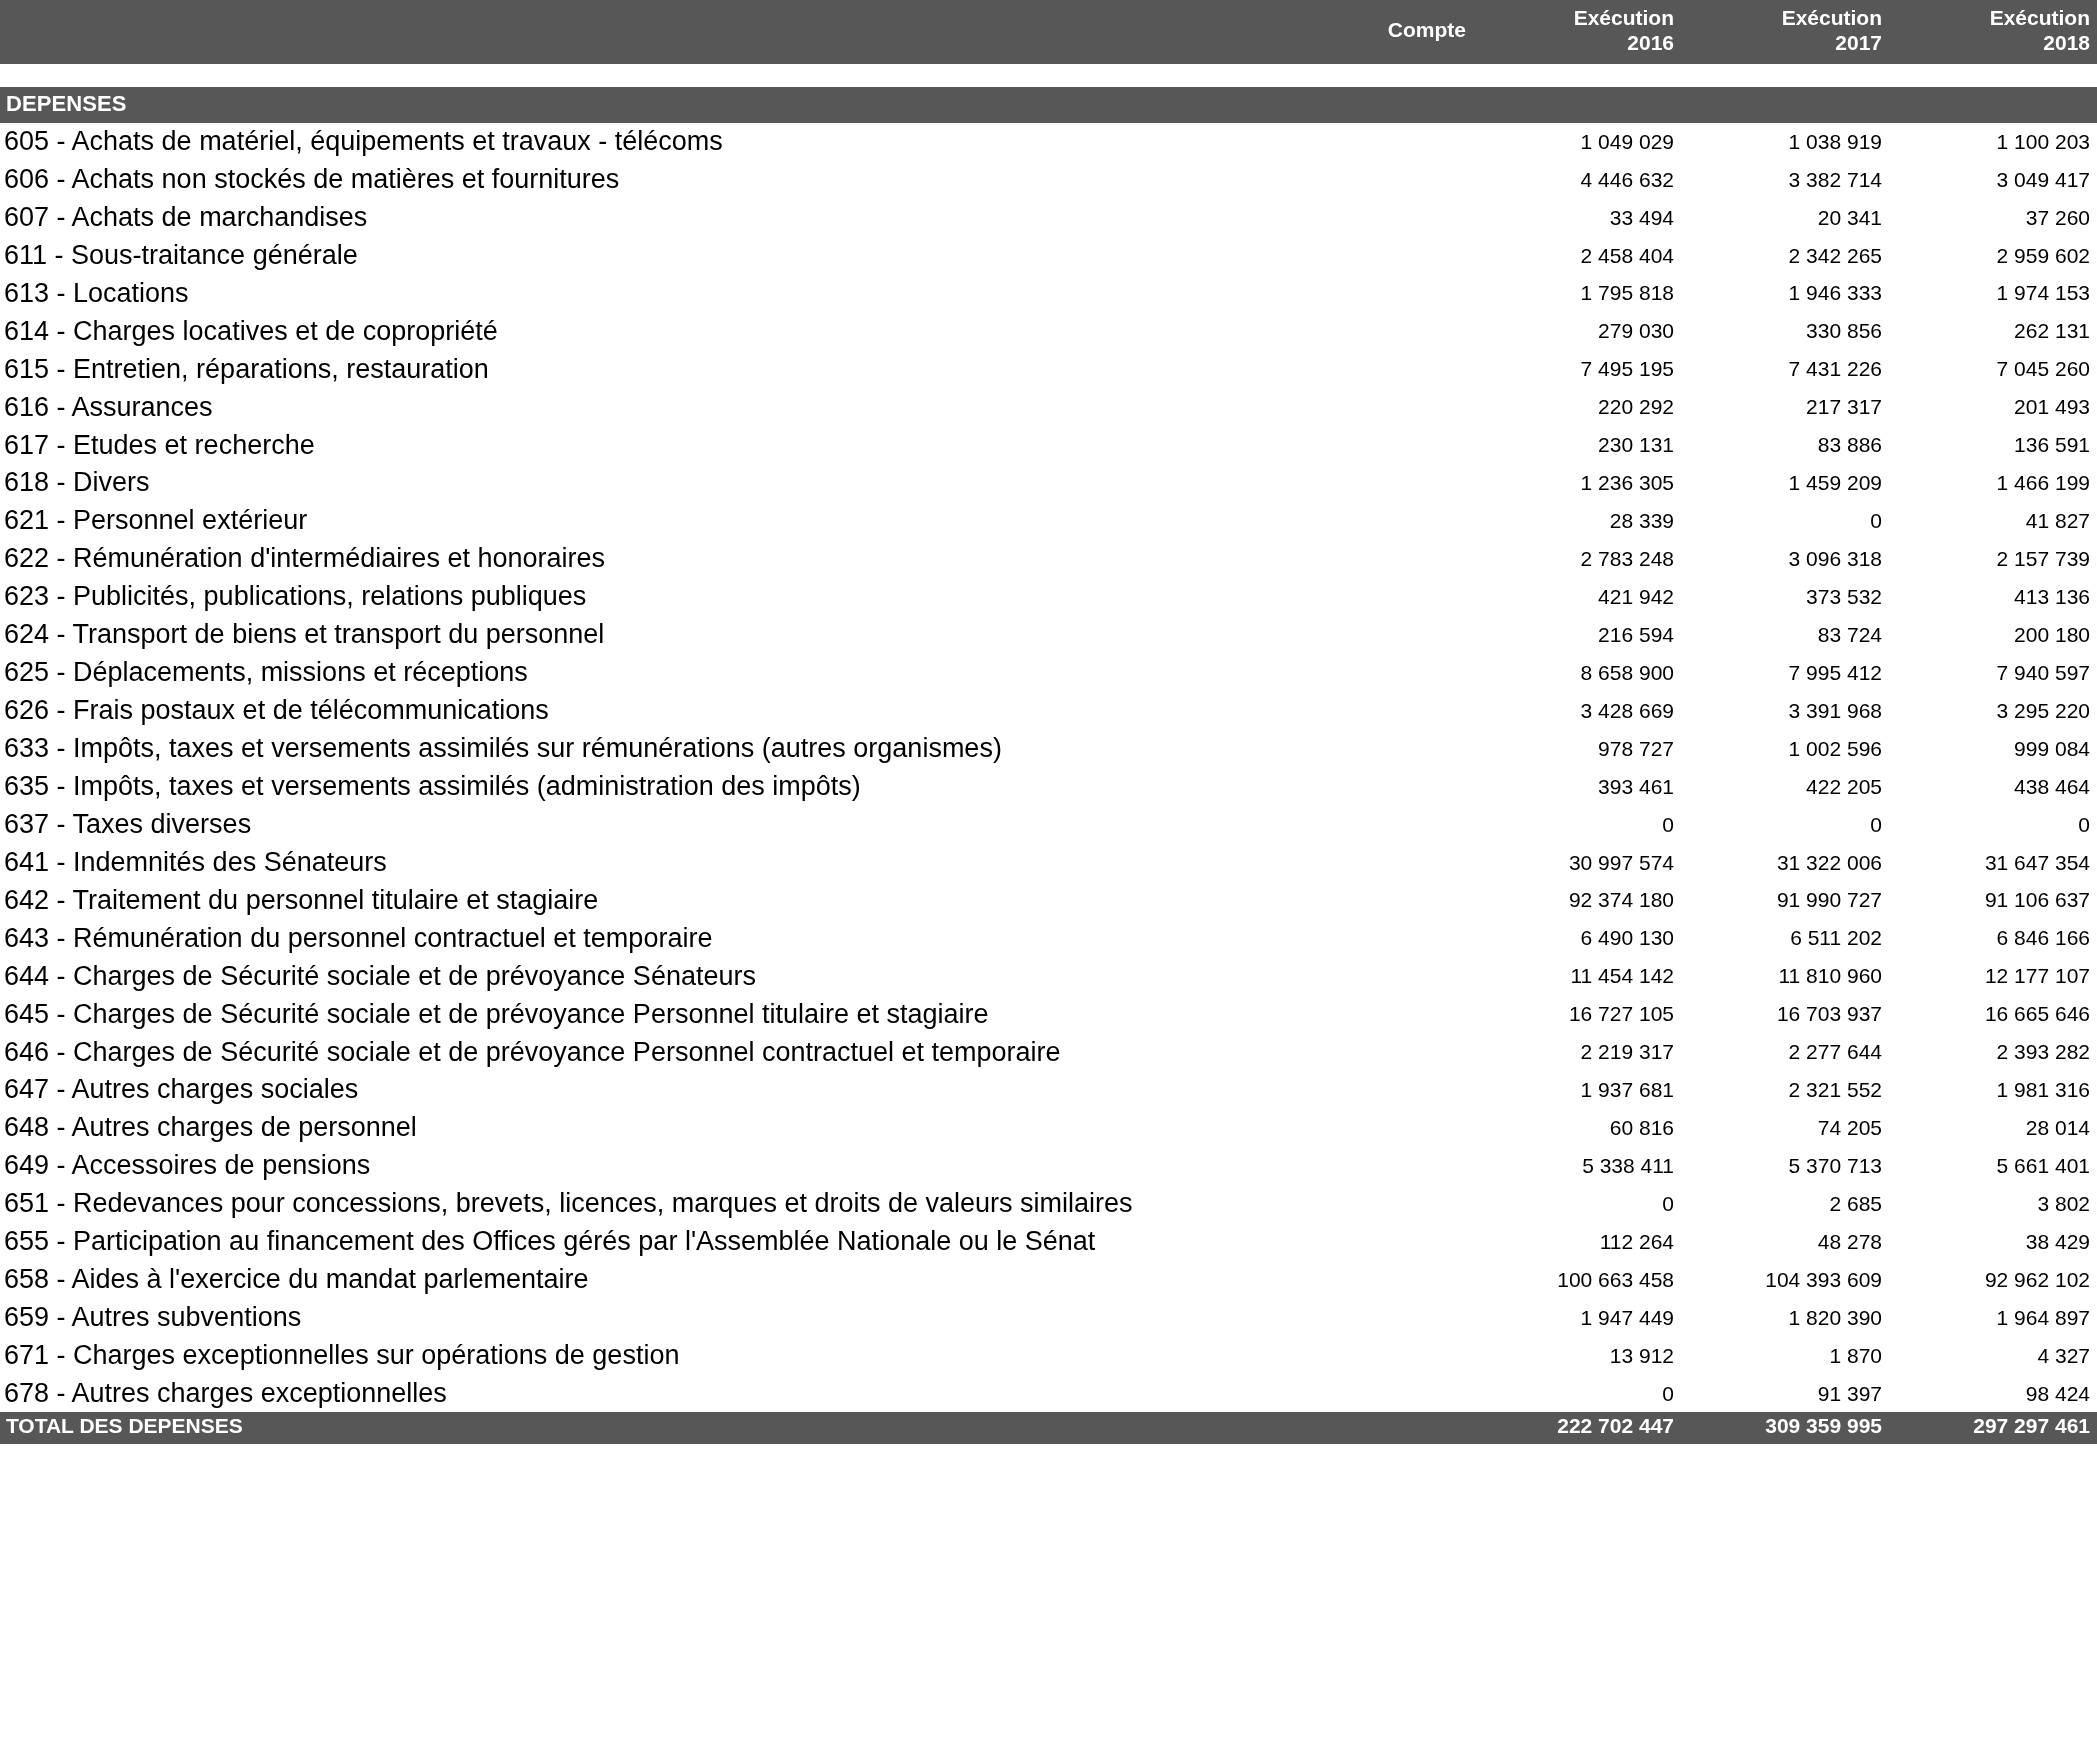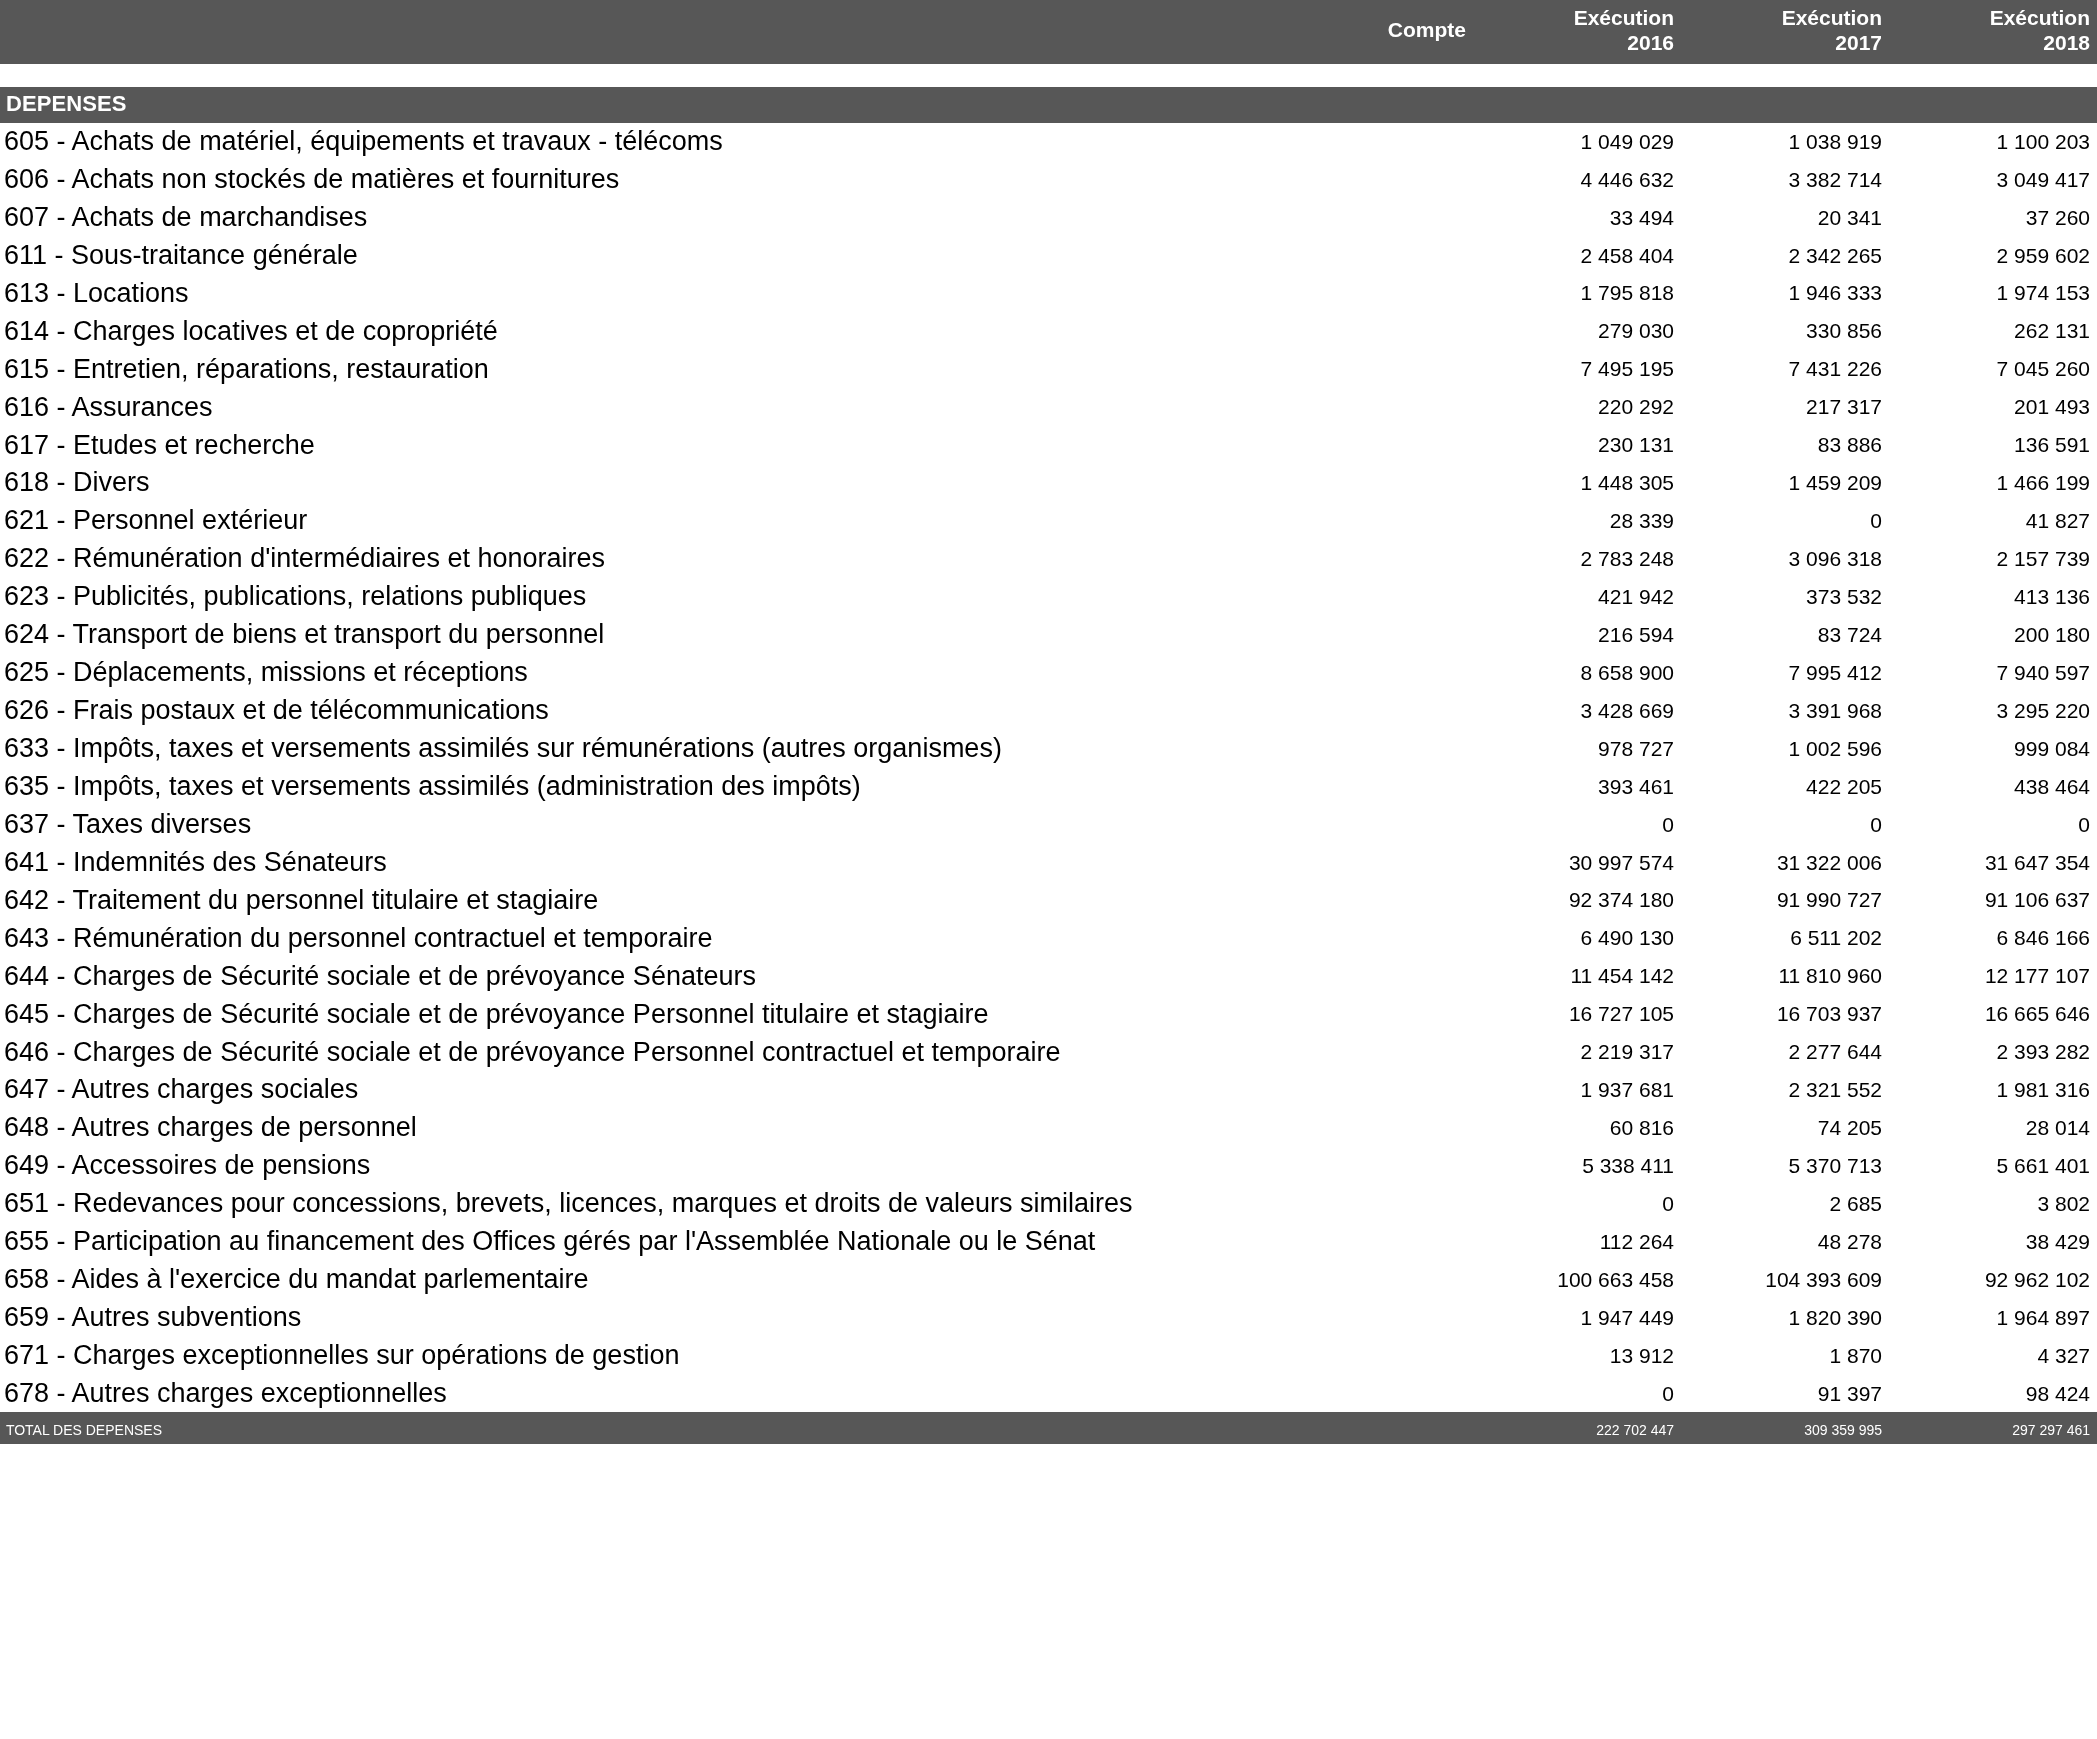--- a/index.html
+++ b/index.html
@@ -77,23 +77,23 @@
   td.val {
     text-align: right;
     padding-right: 11px;
     font-size: 21px;
     font-variant-numeric: tabular-nums;
   }
 
   tr.total td {
     background: #575757;
     color: #ffffff;
-    font-weight: normal;
-    font-size: 14px;
-    padding-top: 10px;
+    font-weight: bold;
+    font-size: 21px;
+    padding-top: 2px;
     padding-bottom: 5.5px;
   }
   tr.total td.label { padding-left: 5.9px; }
   tr.total td.val { padding-right: 11px; }
 </style>
 </head>
 <body>
 
 <div class="sheet">
   <table class="budget">
@@ -179,21 +179,21 @@
           <td class="val">201 493</td>
         </tr>
         <tr class="data-row">
           <td class="label">617 - Etudes et recherche</td>
           <td class="val">230 131</td>
           <td class="val">83 886</td>
           <td class="val">136 591</td>
         </tr>
         <tr class="data-row">
           <td class="label">618 - Divers</td>
-          <td class="val">1 448 305</td>
+          <td class="val">1 236 305</td>
           <td class="val">1 459 209</td>
           <td class="val">1 466 199</td>
         </tr>
         <tr class="data-row">
           <td class="label">621 - Personnel extérieur</td>
           <td class="val">28 339</td>
           <td class="val">0</td>
           <td class="val">41 827</td>
         </tr>
         <tr class="data-row">

